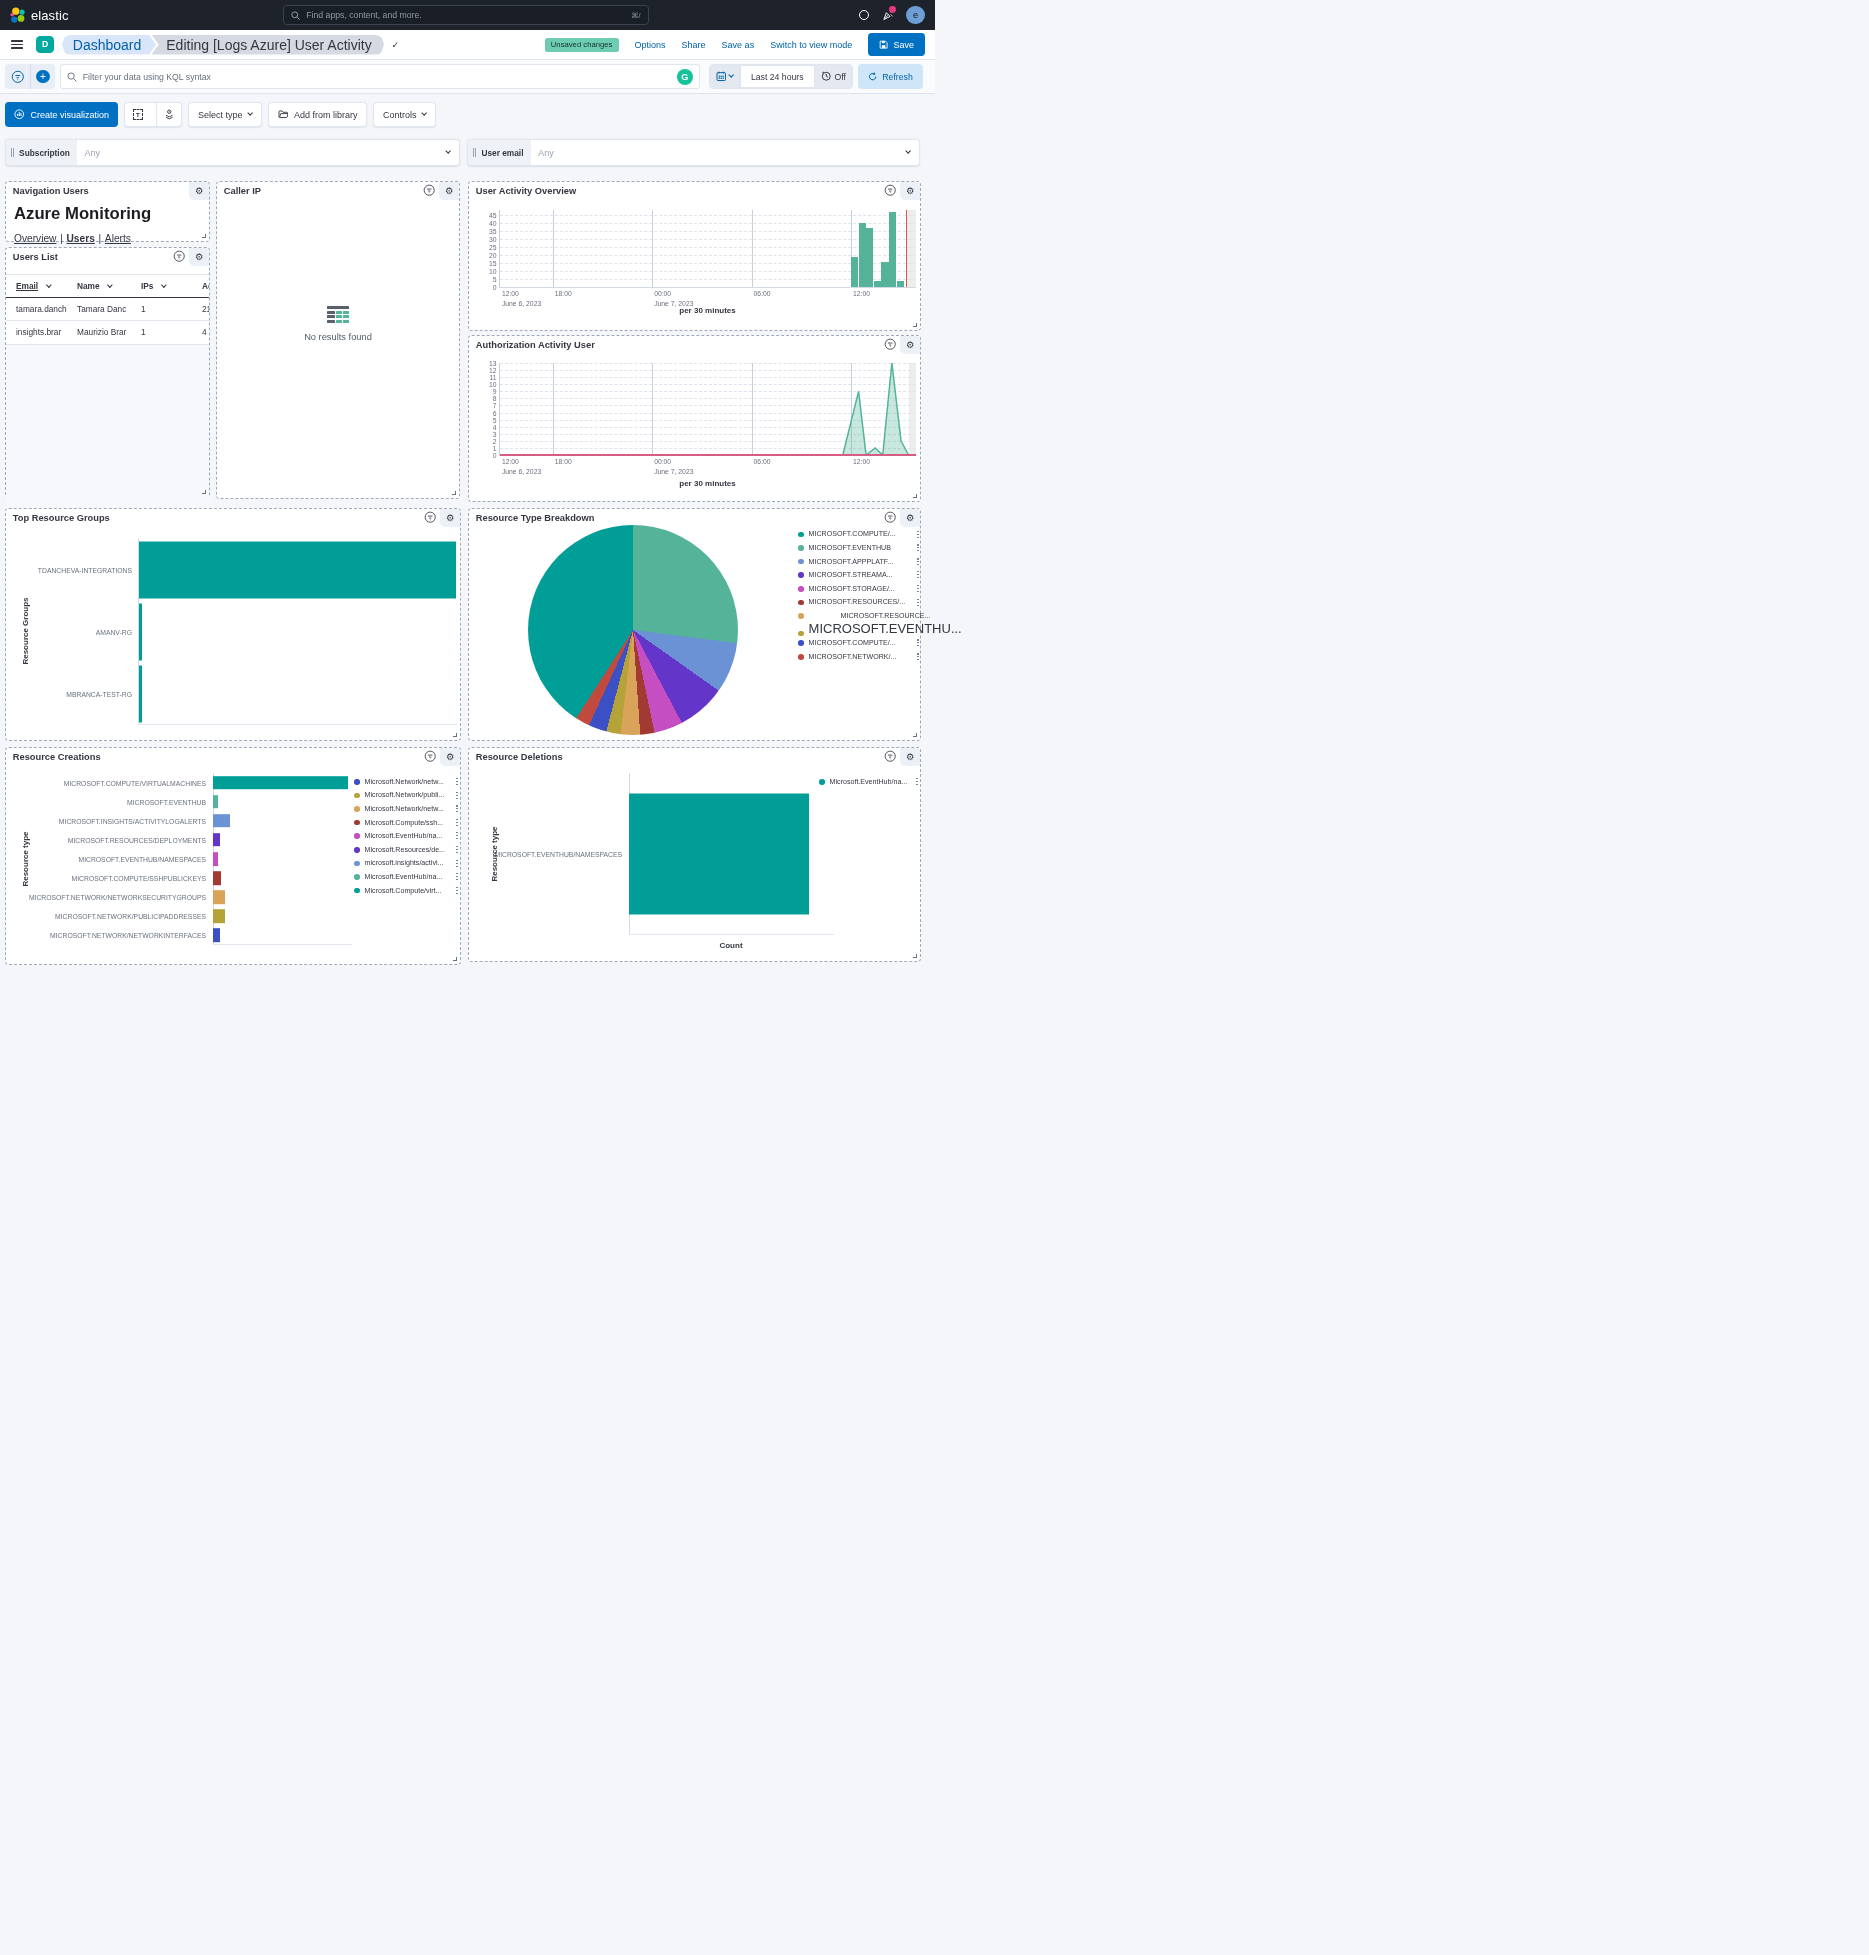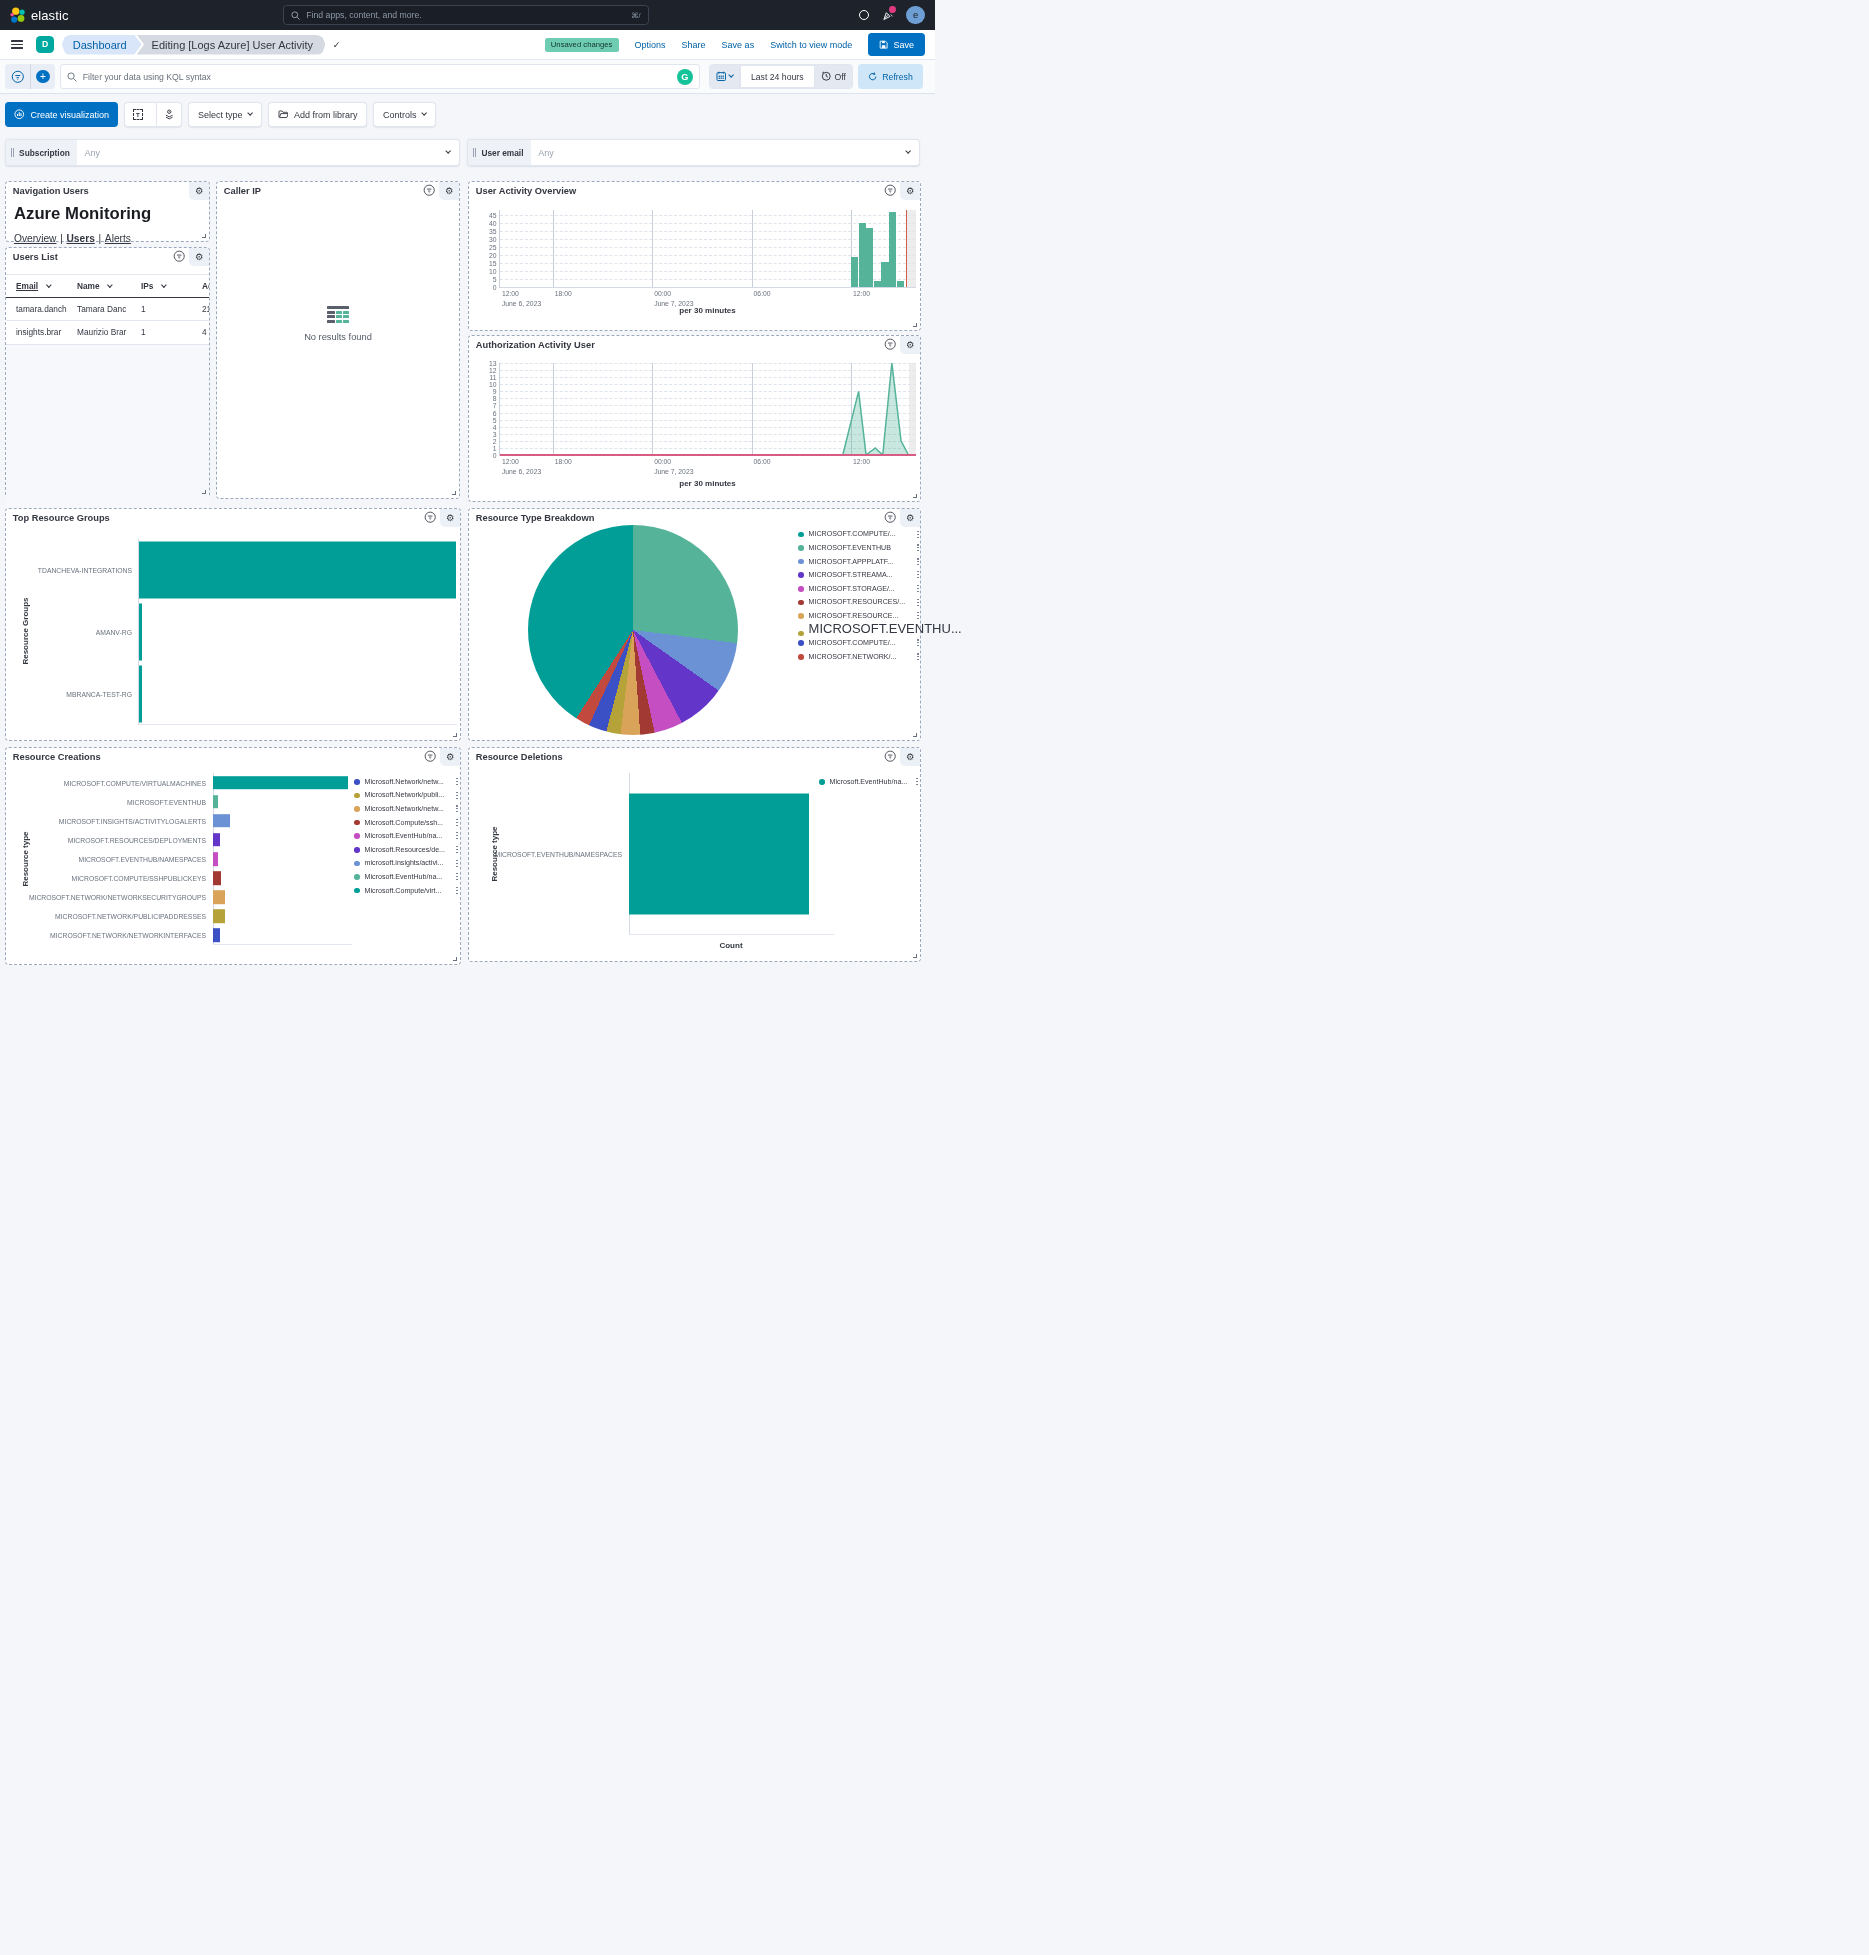--- a/index.html
+++ b/index.html
@@ -25,21 +25,21 @@
 
   
   #navrow { top:30px; height:30px; background:#fff; border-bottom:0.6px solid #E2E6EE;
     display:flex; align-items:center; }
   .burger { width:12.4px; margin-left:10.5px; cursor:pointer; }
   .burger i { display:block; height:1.5px; background:#343741; margin:2.2px 0; border-radius:0.6px; }
   .dtile { width:17.3px; height:17.3px; background:#00A99F; border-radius:4.3px; color:#fff;
     display:flex; align-items:center; justify-content:center; font-weight:bold; font-size:8.7px;
     margin-left:13.6px; }
   .crumbs { display:flex; align-items:center; margin-left:8px; }
-  .chip { height:20px; display:flex; align-items:center; font-size:11px; padding:0 11px; }
+  .chip { height:20px; display:flex; align-items:center; font-size:14px; padding:0 11px; }
   .chip.first { background:#D9E6F9; color:#0061A6;
     clip-path:polygon(3.7px 0, calc(100% - 7.4px) 0, 100% 50%, calc(100% - 7.4px) 100%, 3.7px 100%, 0 50%);
     border-radius:8.7px 0 0 8.7px; padding-right:15px; }
   .chip.cur { background:#D4D9E2; color:#343741; margin-left:-5px; padding-left:15px; padding-right:12.4px;
     clip-path:polygon(0 0, calc(100% - 3.7px) 0, 100% 50%, calc(100% - 3.7px) 100%, 0 100%, 7.4px 50%);
     border-radius:0 8.7px 8.7px 0; }
   .crumbcheck { margin-left:7.4px; font-size:9.3px; color:#343741; }
   .navright { margin-left:auto; display:flex; align-items:center; margin-right:10px; gap:16px; }
   .badge { background:#6DCCB1; color:#15342B; font-size:7.7px; padding:2.5px 6.2px; border-radius:2.5px; }
   .toplink { color:#0061A6; font-size:9px; cursor:pointer; white-space:nowrap; }
@@ -610,21 +610,21 @@
       <div class="litem" style="width: 121px; height: 13.6px; font-size: 7.1px;">
         <div class="ldot" style="background: rgb(196, 78, 194);"></div>
         <span>MICROSOFT.STORAGE/...</span>
         <div class="lmore"></div>
       </div>
       <div class="litem" style="width: 121px; height: 13.6px; font-size: 7.1px;">
         <div class="ldot" style="background: rgb(162, 57, 51);"></div>
         <span>MICROSOFT.RESOURCES/...</span>
         <div class="lmore"></div>
       </div>
-      <div class="litem" style="width: 121px; height: 13.6px; font-size: 7.1px;">
+      <div class="litem" style="width: 121px; height: 13.6px; font-size: 7.1px; gap: 32px;">
         <div class="ldot" style="background: rgb(217, 164, 90);"></div>
         <span>MICROSOFT.RESOURCE...</span>
         <div class="lmore"></div>
       </div>
       <div class="litem" style="width: 121px; height: 13.6px; font-size: 13px; align-items: flex-end;">
         <div class="ldot" style="background: rgb(181, 163, 58);"></div>
         <span>MICROSOFT.EVENTHU...</span>
         <div class="lmore"></div>
       </div>
       <div class="litem" style="width: 121px; height: 13.6px; font-size: 7.1px;">

